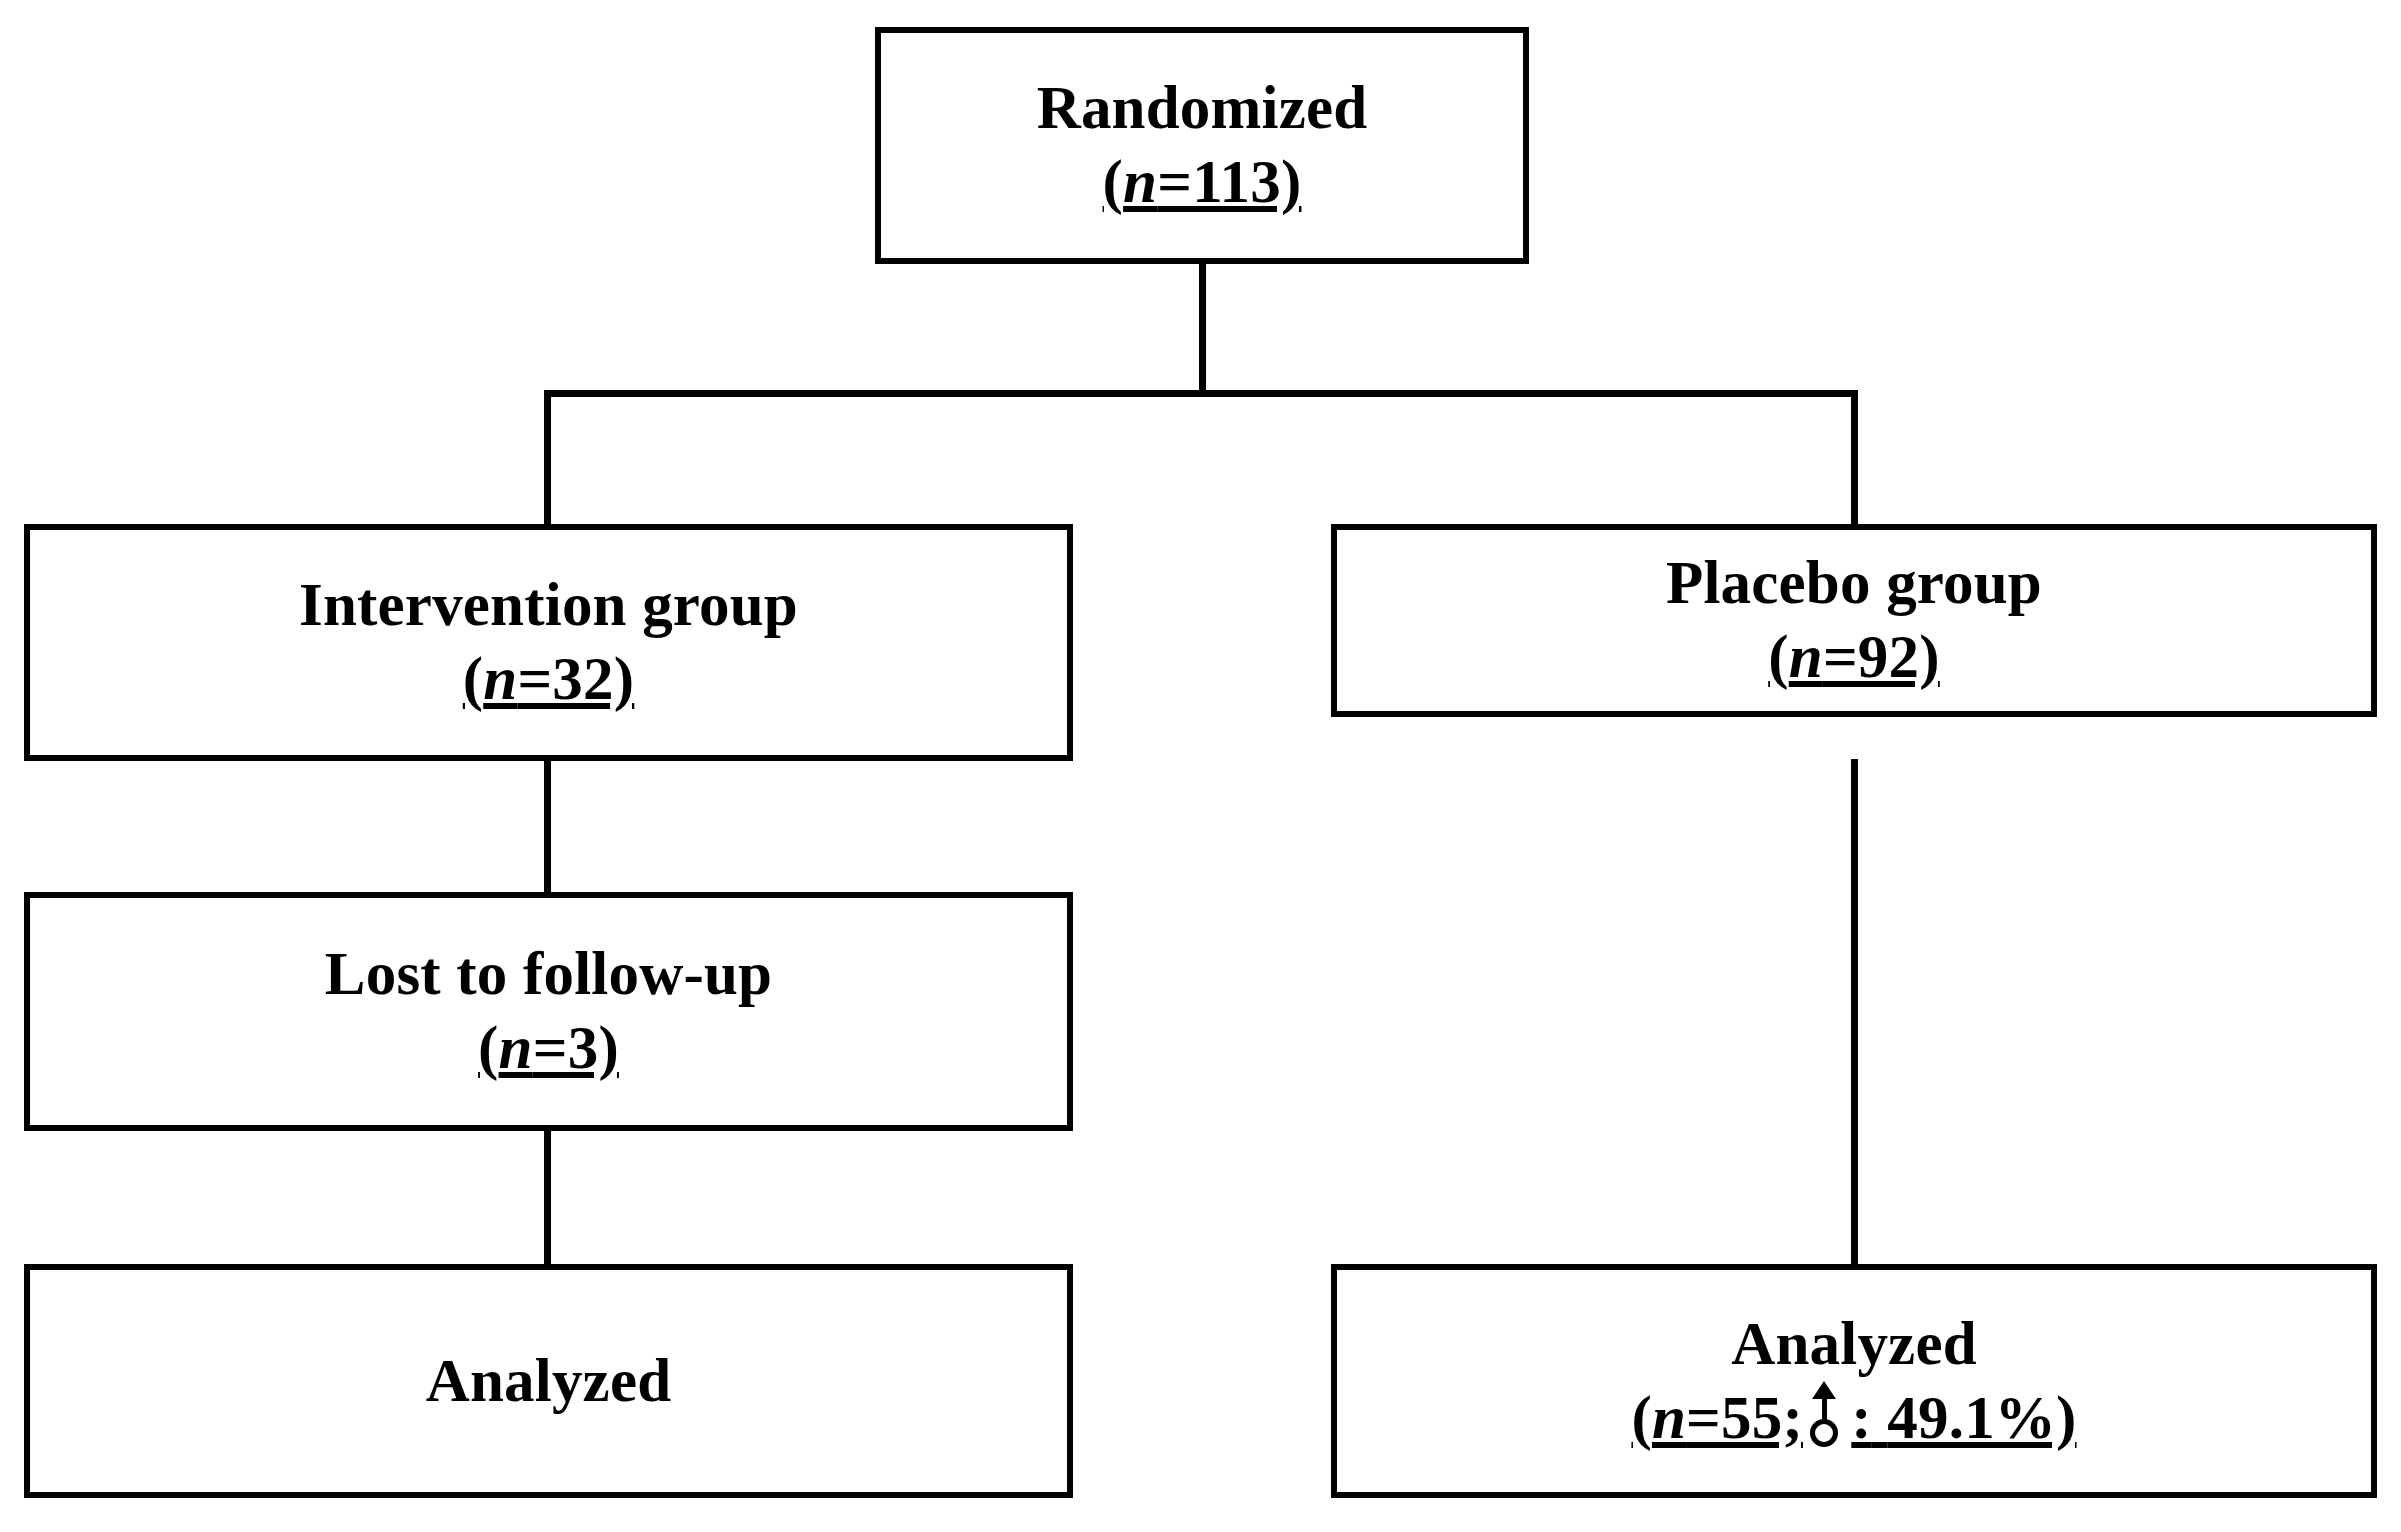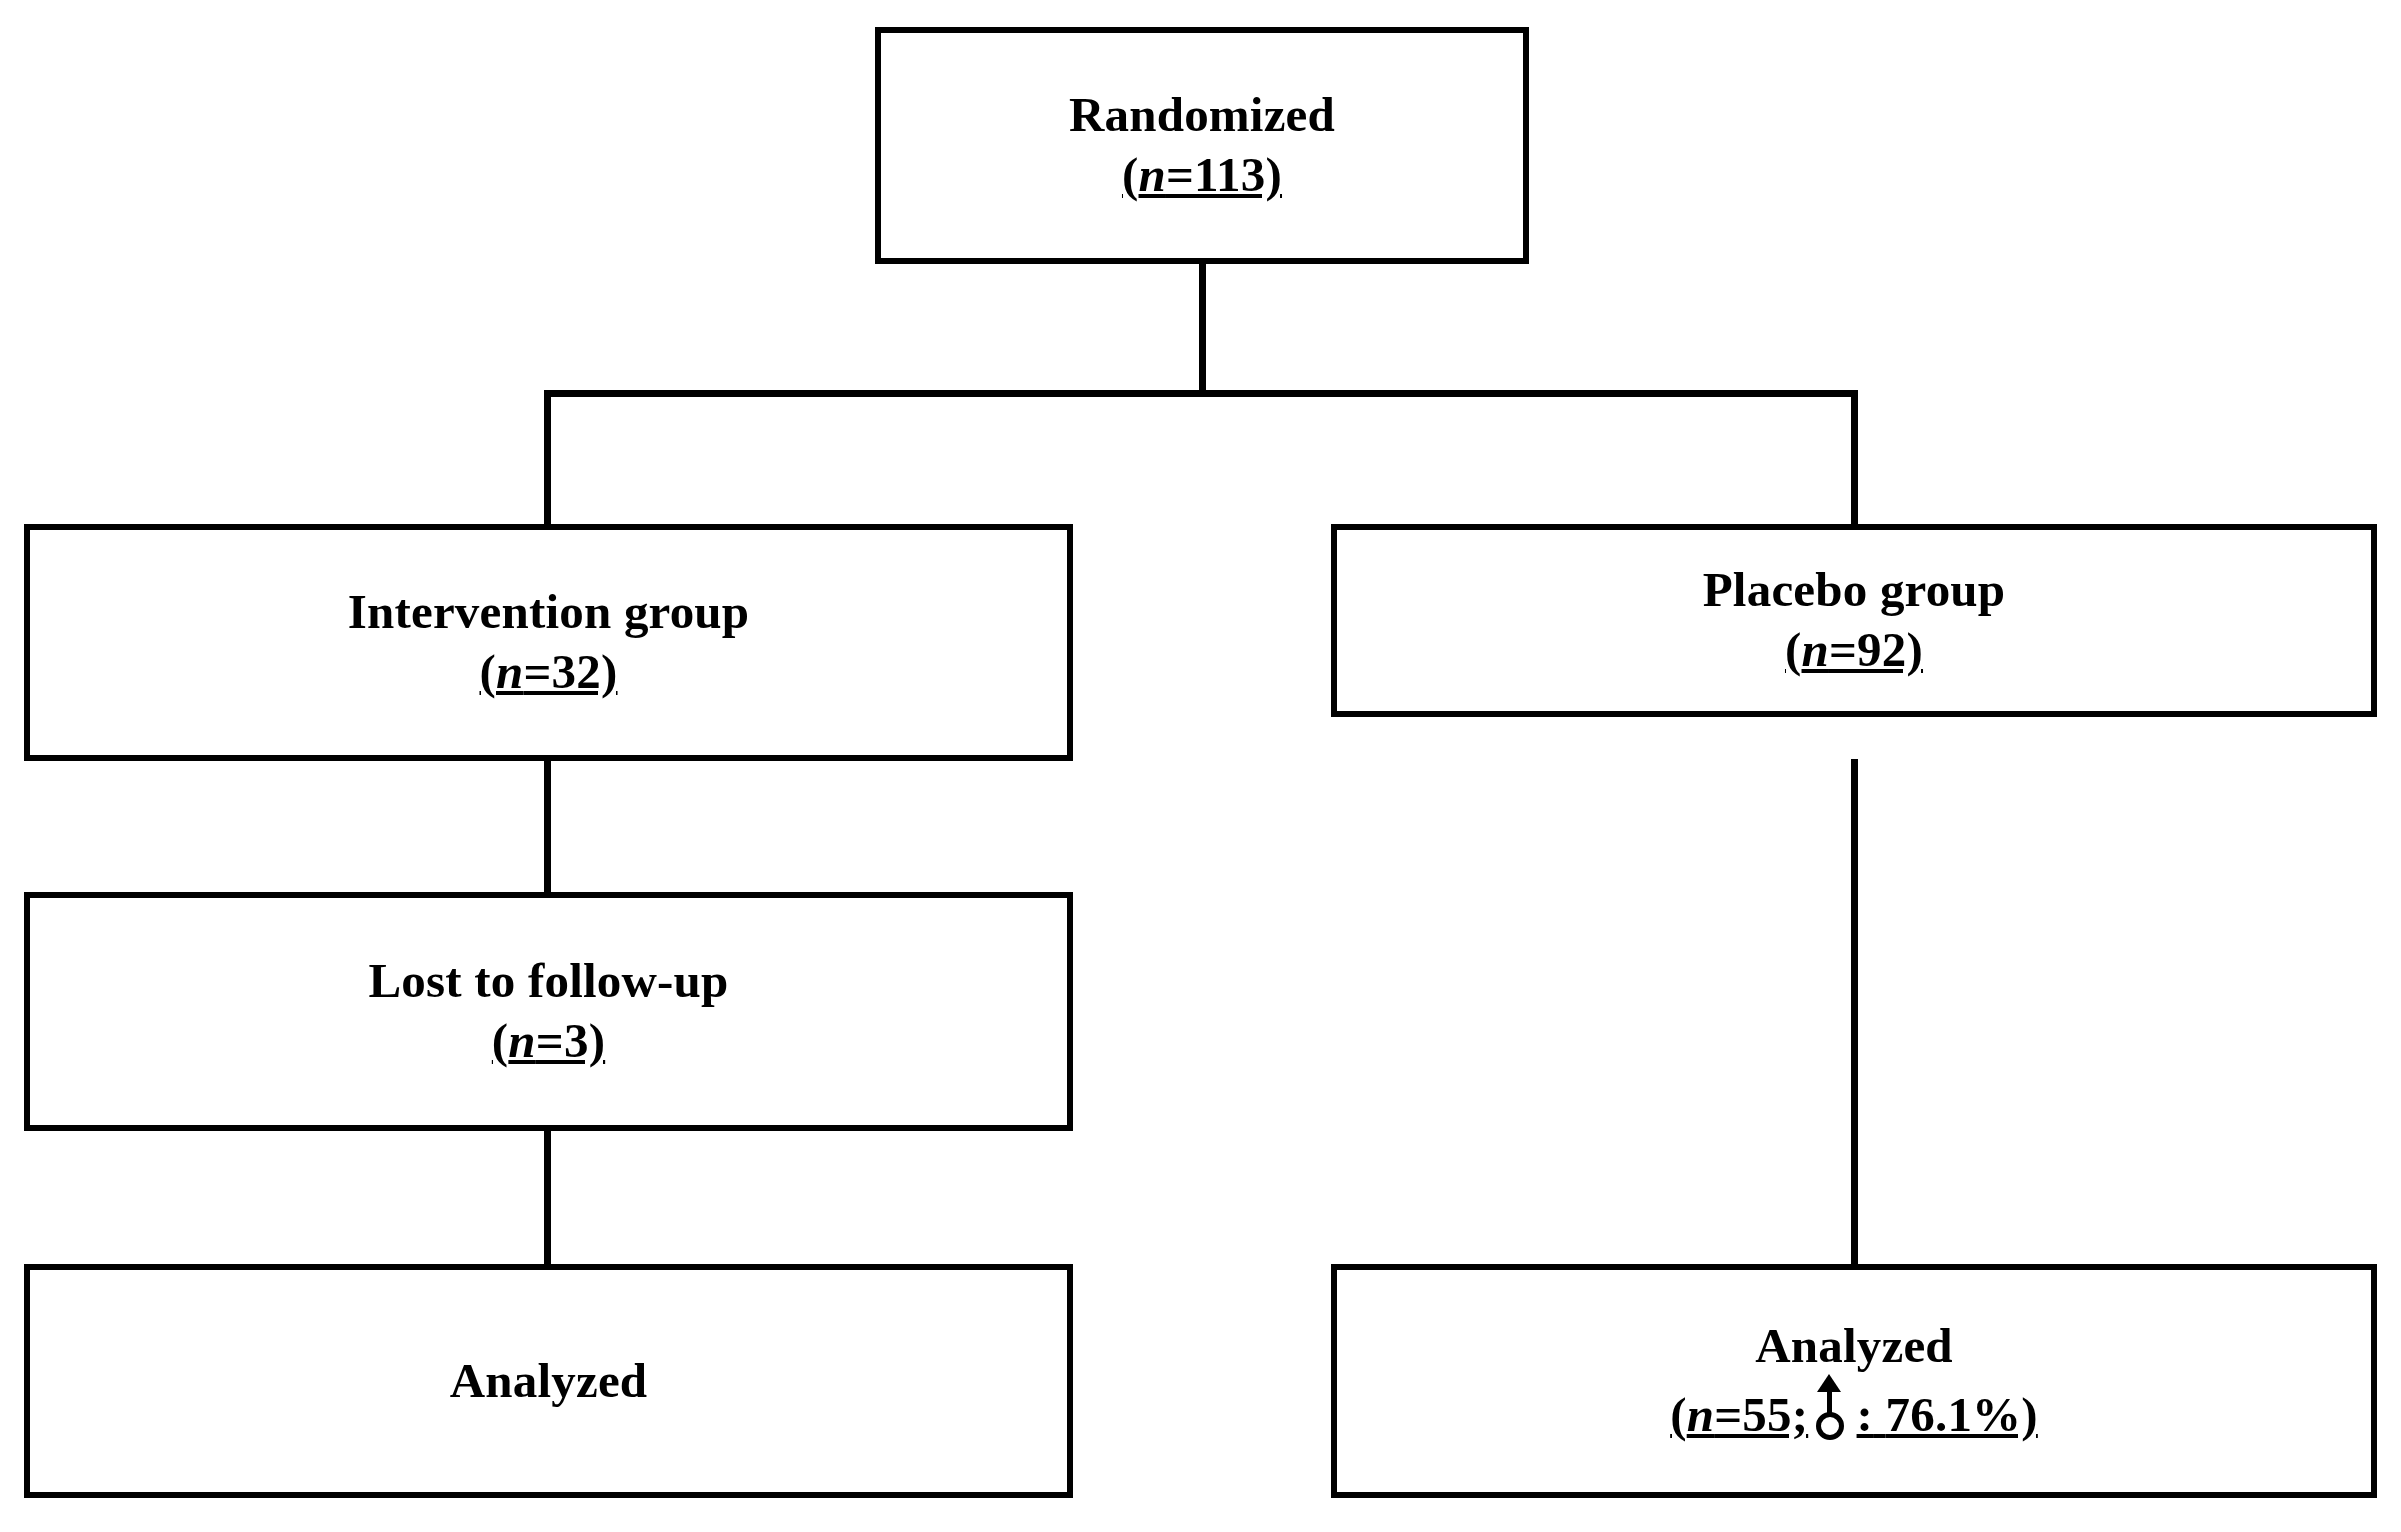--- a/index.html
+++ b/index.html
@@ -30,21 +30,21 @@
     display: flex;
     flex-direction: column;
     align-items: center;
     justify-content: center;
     z-index: 3;
   }
   .node .line {
     display: block;
     white-space: nowrap;
     font-weight: bold;
-    font-size: 49px;
+    font-size: 61px;
     line-height: 1.12;
     letter-spacing: 0.2px;
     text-align: center;
   }
   .node .line.l2 {
     margin-top: 5.6px;
     text-decoration: underline;
   }
   .ital {
     font-style: italic;
@@ -151,17 +151,17 @@
     <span class="line">Lost to follow-up</span>
     <span class="line l2"><span>(</span><span class="ital">n</span><span>=3)</span></span>
   </div>
 
   <div class="node" id="node-analyzed-l">
     <span class="line">Analyzed</span>
   </div>
 
   <div class="node" id="node-analyzed-r">
     <span class="line">Analyzed</span>
-    <span class="line l2"><span>(</span><span class="ital">n</span><span>=55;</span><span class="mars-symbol"><span class="head"></span><span class="shaft"></span><span class="ring"></span></span><span>:</span>&nbsp;<span>76.1%)</span></span>
+    <span class="line l2"><span>(</span><span class="ital">n</span><span>=55;</span><span class="mars-symbol"><span class="head"></span><span class="shaft"></span><span class="ring"></span></span><span>:</span>&nbsp;<span>49.1%)</span></span>
   </div>
 
 </div>
 
 
 </body></html>

